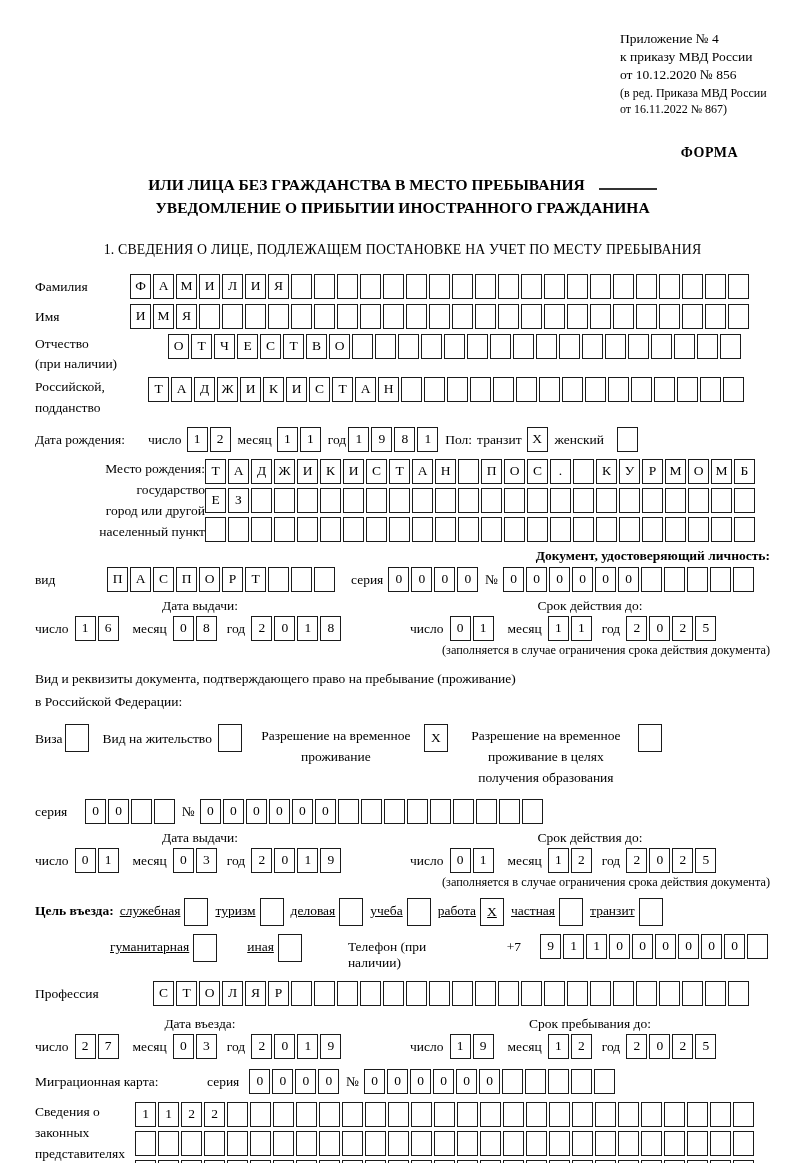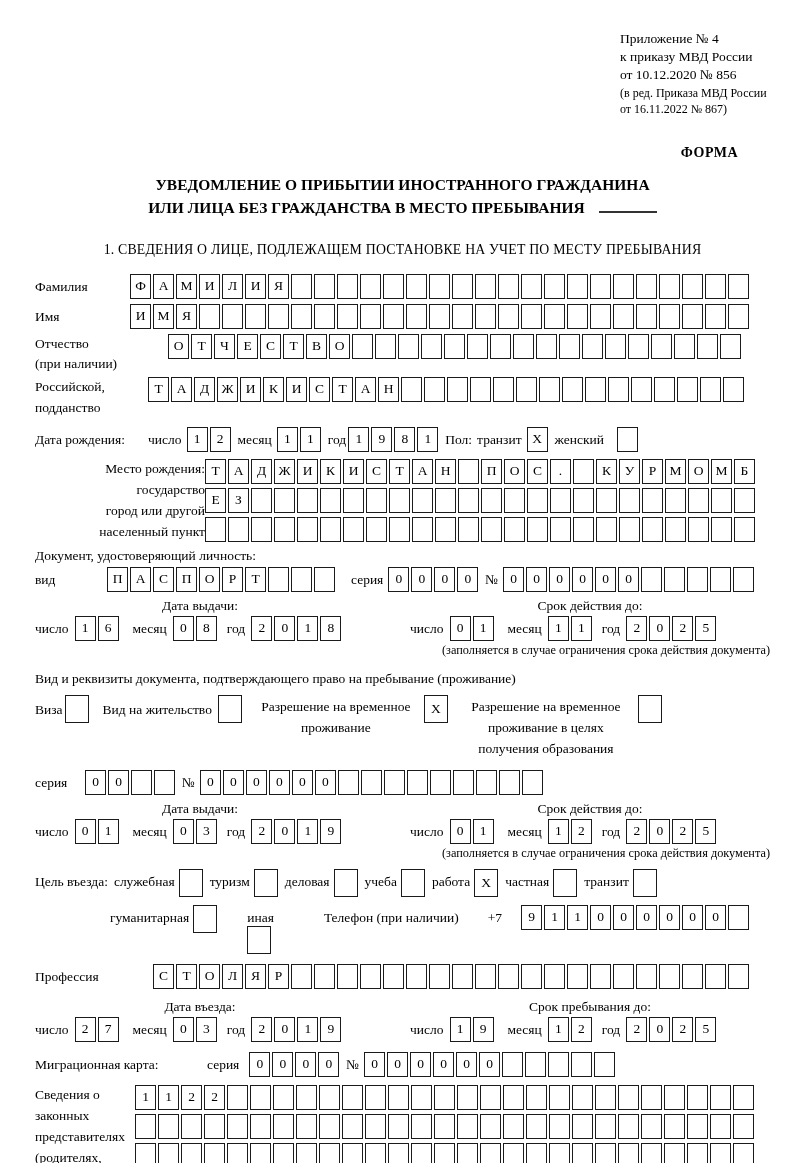--- a/index.html
+++ b/index.html
@@ -26,59 +26,59 @@
   .slbl{flex:0 0 auto;padding-top:5px;margin:0 5px;}
   .cells{display:inline-flex;flex-wrap:nowrap;}
   .cell{
     display:inline-block;box-sizing:border-box;
     width:21px;height:25px;border:1.6px solid #1b1b1b;
     margin-right:2px;text-align:center;
     font-size:13.5px;line-height:22px;background:#fff;
   }
   .big .cell{width:24px;height:28px;line-height:25px;margin-right:0;}
   .stack .cells{display:flex;margin-bottom:4px;}
-  .center-bold{font-weight:normal;text-align:left;margin-top:8px;}
+  .center-bold{font-weight:bold;text-align:right;margin-top:8px;}
   .duo{display:flex;margin-top:6px;}
   .duo-left{flex:0 0 375px;}
   .duo-right{flex:1;}
   .duo-hdr{text-align:center;margin-bottom:2px;}
   .duo-left .duo-hdr{width:330px;}
   .dgroup{display:flex;align-items:flex-start;}
   .dgroup .slbl{margin:0 6px 0 0;}
   .note-right{text-align:right;font-size:12.3px;margin-top:2px;}
   .intro{margin-top:10px;line-height:1.7;}
-  .opts{display:flex;align-items:flex-start;margin-top:4px;}
+  .opts{display:flex;align-items:flex-start;margin-top:10px;}
   .opt{display:flex;align-items:flex-start;margin-right:14px;}
   .opt .olbl{padding-top:7px;margin-right:6px;}
   .opt .olbl-c{text-align:center;line-height:1.55;padding-top:2px;margin-right:8px;}
   .purpose-row{display:flex;align-items:flex-start;margin-top:8px;}
-  .purpose{display:flex;align-items:flex-start;margin-right:7px;}
+  .purpose{display:flex;align-items:flex-start;margin-right:7px;text-decoration:underline;}
   .purpose .olbl{padding-top:5px;margin-right:4px;}
   .indent{margin-left:75px;gap:15px;}
   .mt10{margin-top:10px;}
 </style>
 </head>
 <body>
 
 <div class="page">
 
   <div class="annex-block">
     <div>Приложение № 4</div>
     <div>к приказу МВД России</div>
     <div>от 10.12.2020 № 856</div>
     <div class="edition">(в ред. Приказа МВД России</div>
     <div class="edition">от 16.11.2022 № 867)</div>
   </div>
   <div class="forma">ФОРМА</div>
 
   <div class="title">
-    <div>УВЕДОМЛЕНИЕ О ПРИБЫТИИ ИНОСТРАННОГО ГРАЖДАНИНА</div>
     <div>
       <span>ИЛИ ЛИЦА БЕЗ ГРАЖДАНСТВА В МЕСТО ПРЕБЫВАНИЯ</span><span class="blank-line"></span>
     </div>
+    <div>УВЕДОМЛЕНИЕ О ПРИБЫТИИ ИНОСТРАННОГО ГРАЖДАНИНА</div>
   </div>
 
   <div class="sec1">1. СВЕДЕНИЯ О ЛИЦЕ, ПОДЛЕЖАЩЕМ ПОСТАНОВКЕ НА УЧЕТ ПО МЕСТУ ПРЕБЫВАНИЯ</div>
 
   <div class="frow" style="margin-top:16px;">
     <span class="lbl" style="width:95px;">Фамилия</span>
     <span class="cells">
         <span class="cell">Ф</span>
         <span class="cell">А</span>
         <span class="cell">М</span>
@@ -412,20 +412,21 @@
             <span class="cell">2</span>
             <span class="cell">5</span>
           </span>
       </div>
     </div>
   </div>
   <div class="note-right">(заполняется в случае ограничения срока действия документа)</div>
 
   <div class="intro">
     <div>Вид и реквизиты документа, подтверждающего право на пребывание (проживание)</div>
+    <div>в Российской Федерации:</div>
   </div>
 
   <div class="opts">
     <div class="opt">
       <span class="olbl" style="margin-right:2px;">Виза</span>
       <span class="cells big">
           <span class="cell"></span>
         </span>
     </div>
     <div class="opt">
@@ -518,21 +519,21 @@
             <span class="cell">0</span>
             <span class="cell">2</span>
             <span class="cell">5</span>
           </span>
       </div>
     </div>
   </div>
   <div class="note-right">(заполняется в случае ограничения срока действия документа)</div>
 
   <div class="purpose-row">
-    <span class="olbl" style="padding-top:5px;margin-right:6px;">Цель въезда:</span>
+    <span class="olbl" style="padding-top:5px;margin-right:6px;font-weight:bold;">Цель въезда:</span>
     <div class="purpose">
       <span class="olbl">служебная</span>
       <span class="cells big">
           <span class="cell"></span>
         </span>
     </div>
     <div class="purpose">
       <span class="olbl">туризм</span>
       <span class="cells big">
           <span class="cell"></span>
@@ -570,21 +571,21 @@
     </div>
   </div>
 
   <div class="purpose-row indent">
     <div class="purpose">
       <span class="olbl">гуманитарная</span>
       <span class="cells big">
           <span class="cell"></span>
         </span>
     </div>
-    <div class="purpose" style="margin-left:8px;flex-direction:column;">
+    <div class="purpose" style="margin-left:8px;">
       <span class="olbl">иная</span>
       <span class="cells big">
           <span class="cell"></span>
         </span>
     </div>
     <span class="olbl" style="padding-top:5px;margin-left:24px;margin-right:14px;">Телефон (при наличии)</span>
     <span class="olbl" style="padding-top:5px;margin-right:4px;">+7</span>
     <span class="cells">
         <span class="cell">9</span>
         <span class="cell">1</span>

